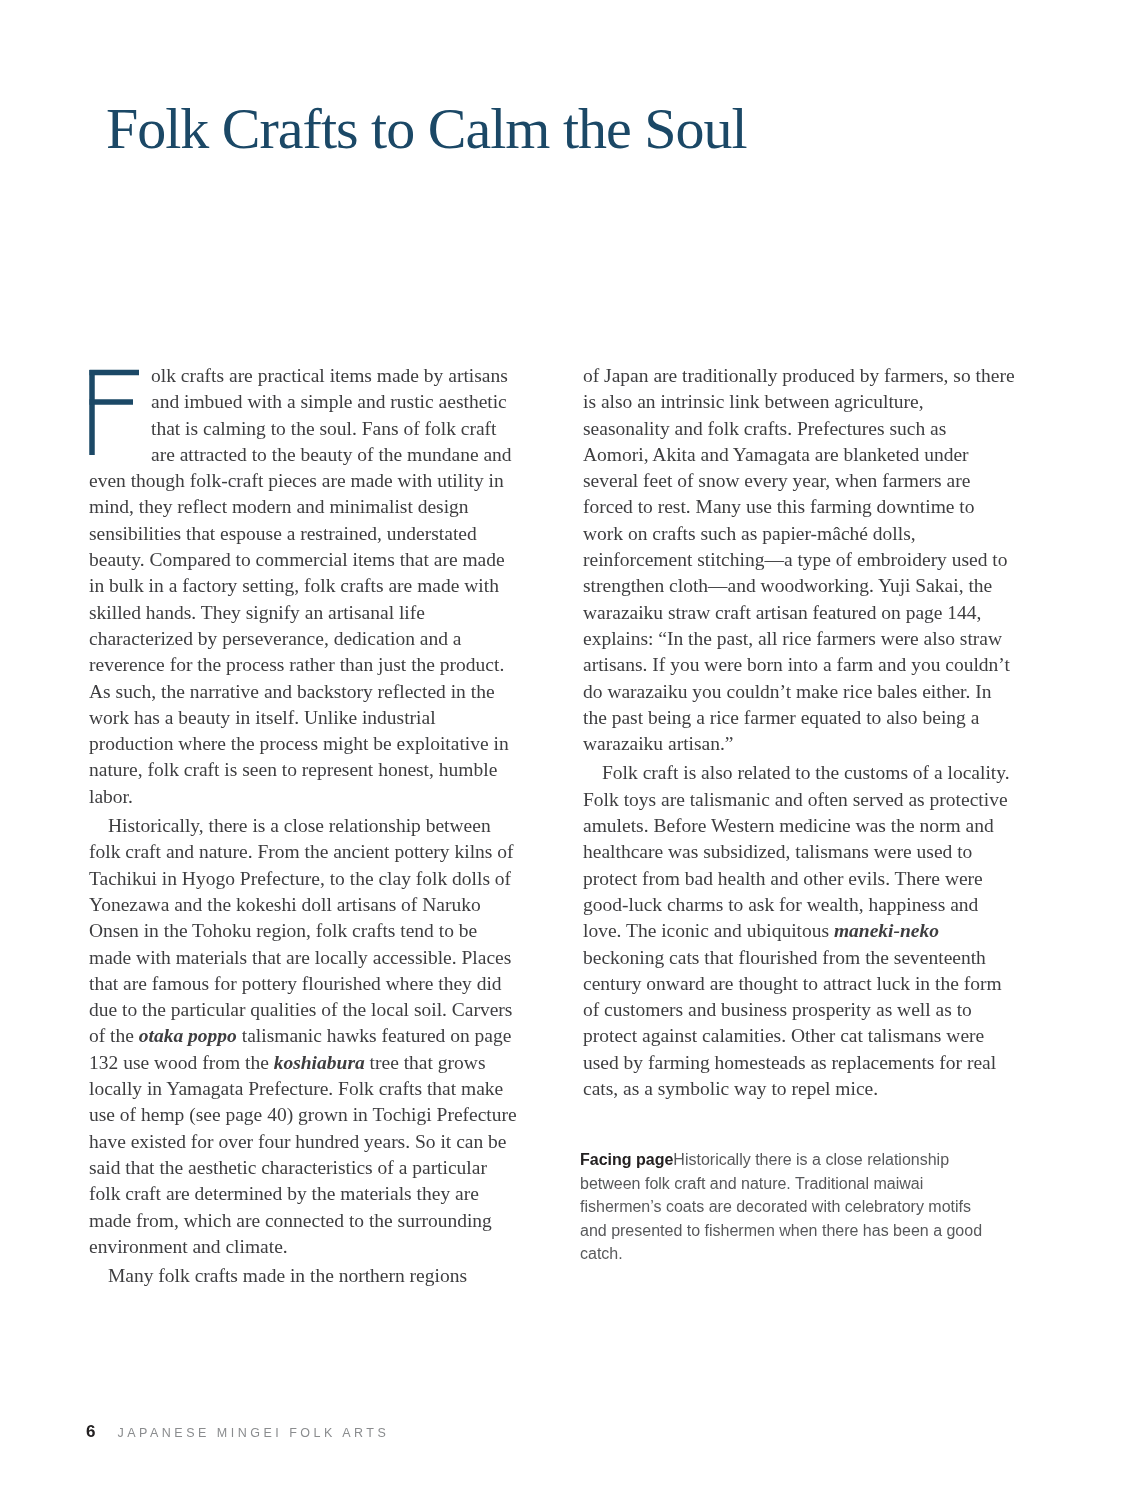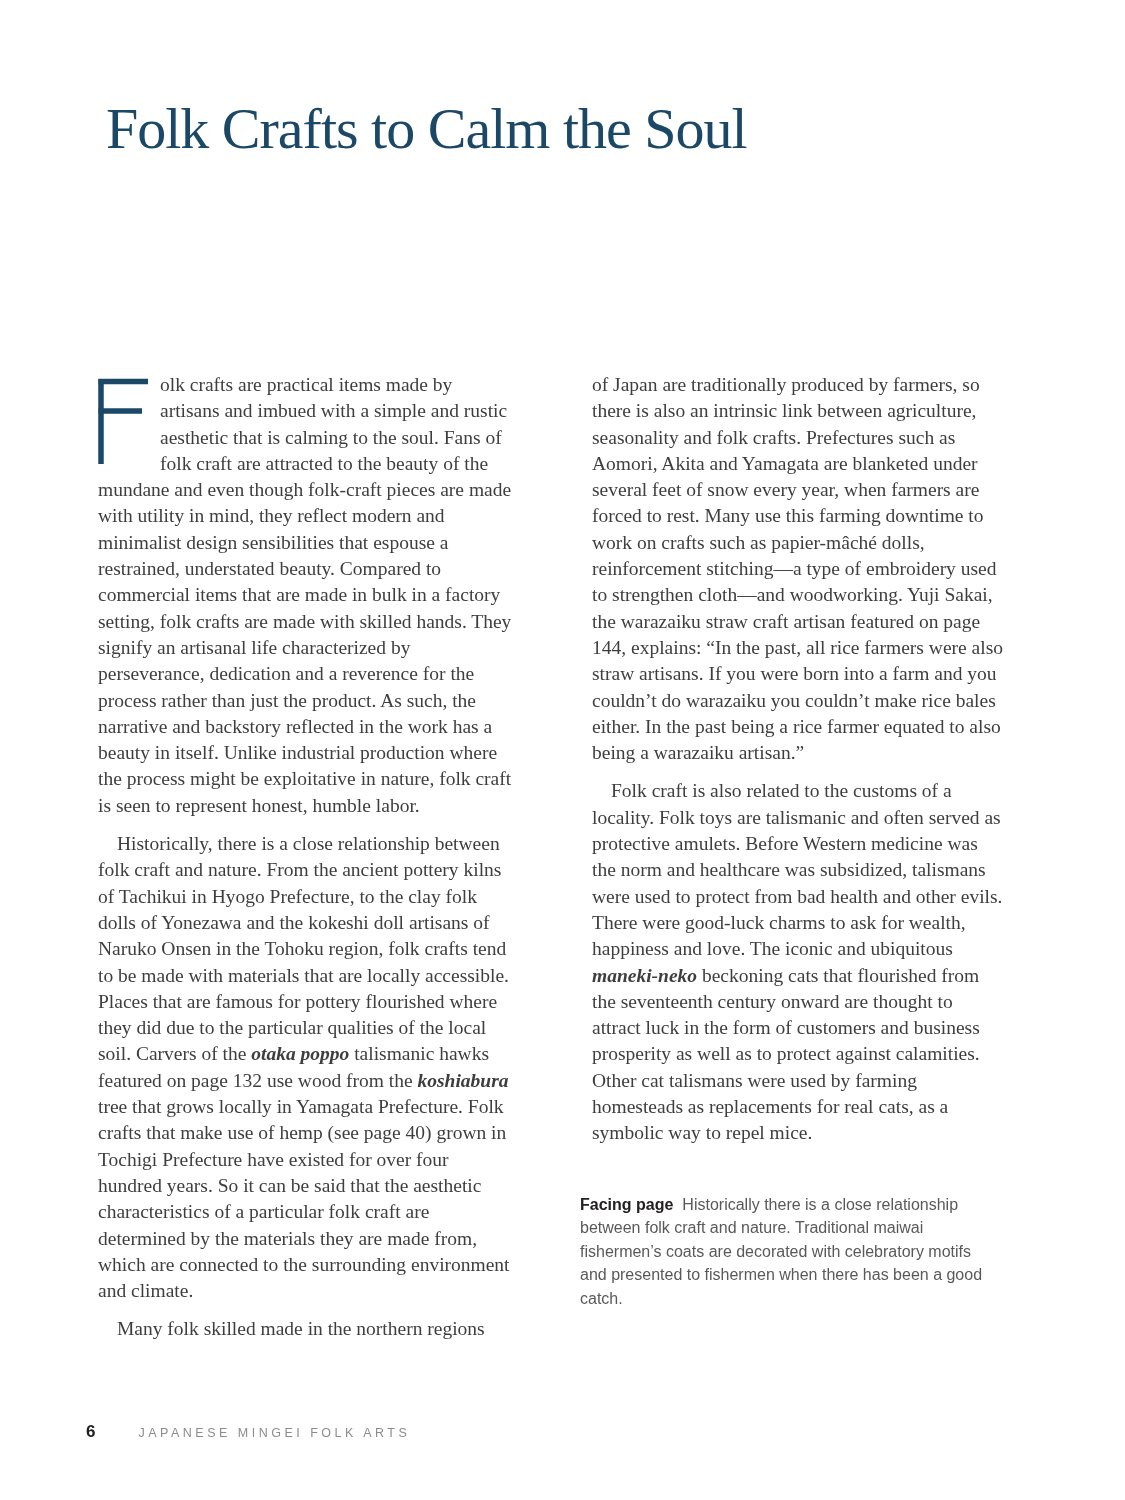--- a/index.html
+++ b/index.html
@@ -31,61 +31,59 @@
   }
   .col{
     width:438px;
     font-size:19.5px;
     line-height:26.3px;
     color:#3e3e40;
     text-align:left;
     hyphens:auto;
     -webkit-hyphens:auto;
   }
-  .para{margin:12px;}
+  .para{margin:3px;}
   .para.indent{text-indent:19px;}
   .dropcap{
     float:left;
     width:62px;
     height:100px;
     margin-top:4px;
   }
   .dropcap svg{display:block;}
   .caption{
     margin-top:46px;
     width:416px;
     font-family:"Liberation Sans", sans-serif;
     font-size:16px;
     line-height:23.5px;
     color:#58595b;
   }
   .cap-label{
     font-weight:bold;
     color:#232021;
-    margin-right:9px;
   }
   .footer{
     position:absolute;
     left:86px;
     top:1422px;
     display:flex;
     align-items:baseline;
     gap:22px;
     font-family:"Liberation Sans", sans-serif;
   }
   .pagenum{
     font-weight:bold;
     font-size:17px;
     color:#232021;
   }
   .book{
     font-size:12.5px;
     letter-spacing:3.5px;
     color:#8a8c8e;
-    margin-left:21px;
   }
   em{font-style:italic;font-weight:bold;}
 </style>
 </head>
 <body>
 
 <div class="page">
 
   <h1 class="title">Folk Crafts to Calm the Soul</h1>
 
@@ -96,21 +94,21 @@
       <svg width="52" height="88" viewBox="0 0 52 88" xmlns="http://www.w3.org/2000/svg">
         <g stroke="#1b4866" stroke-width="5.5" fill="none">
           <line x1="3" y1="3" x2="3" y2="88"></line>
           <line x1="0.5" y1="5.5" x2="50" y2="5.5"></line>
           <line x1="0.5" y1="35" x2="44" y2="35"></line>
         </g>
       </svg>
     </span>
   <span>olk crafts are practical items made by artisans and imbued with a simple and rustic aesthetic that is calming to the soul. Fans of folk craft are attracted to the beauty of the mundane and even though folk-craft pieces are made with utility in mind, they reflect modern and minimalist design sensibilities that espouse a restrained, understated beauty. Compared to commercial items that are made in bulk in a factory setting, folk crafts are made with skilled hands. They signify an artisanal life characterized by perseverance, dedication and a reverence for the process rather than just the product. As such, the narrative and backstory reflected in the work has a beauty in itself. Unlike industrial production where the process might be exploitative in nature, folk craft is seen to represent honest, humble labor.</span></p>
         <p class="para indent"><span>Historically, there is a close relationship between folk craft and nature. From the ancient pottery kilns of Tachikui in Hyogo Prefecture, to the clay folk dolls of Yonezawa and the kokeshi doll artisans of Naruko Onsen in the Tohoku region, folk crafts tend to be made with materials that are locally accessible. Places that are famous for pottery flourished where they did due to the particular qualities of the local soil. Carvers of the </span><em>otaka poppo</em><span> talismanic hawks featured on page 132 use wood from the </span><em>koshiabura</em><span> tree that grows locally in Yamagata Prefecture. Folk crafts that make use of hemp (see page 40) grown in Tochigi Prefecture have existed for over four hundred years. So it can be said that the aesthetic characteristics of a particular folk craft are determined by the materials they are made from, which are connected to the surrounding environment and climate.</span></p>
-        <p class="para indent"><span>Many folk skilled made in the northern regions</span></p>
+        <p class="para indent"><span>Many folk crafts made in the northern regions</span></p>
       </div>
     <div class="col">
       <div>
           <p class="para"><span>of Japan are traditionally produced by farmers, so there is also an intrinsic link between agriculture, seasonality and folk crafts. Prefectures such as Aomori, Akita and Yamagata are blanketed under several feet of snow every year, when farmers are forced to rest. Many use this farming downtime to work on crafts such as papier-mâché dolls, reinforcement stitching—a type of embroidery used to strengthen cloth—and woodworking. Yuji Sakai, the warazaiku straw craft artisan featured on page 144, explains: “In the past, all rice farmers were also straw artisans. If you were born into a farm and you couldn’t do warazaiku you couldn’t make rice bales either. In the past being a rice farmer equated to also being a warazaiku artisan.”</span></p>
           <p class="para indent"><span>Folk craft is also related to the customs of a locality. Folk toys are talismanic and often served as protective amulets. Before Western medicine was the norm and healthcare was subsidized, talismans were used to protect from bad health and other evils. There were good-luck charms to ask for wealth, happiness and love. The iconic and ubiquitous </span><em>maneki-neko</em><span> beckoning cats that flourished from the seventeenth century onward are thought to attract luck in the form of customers and business prosperity as well as to protect against calamities. Other cat talismans were used by farming homesteads as replacements for real cats, as a symbolic way to repel mice.</span></p>
         </div>
       <div class="caption">
         <span class="cap-label">Facing page</span><span>Historically there is a close relationship between folk craft and nature. Traditional maiwai fishermen’s coats are decorated with celebratory motifs and presented to fishermen when there has been a good catch.</span>
       </div>
     </div>

